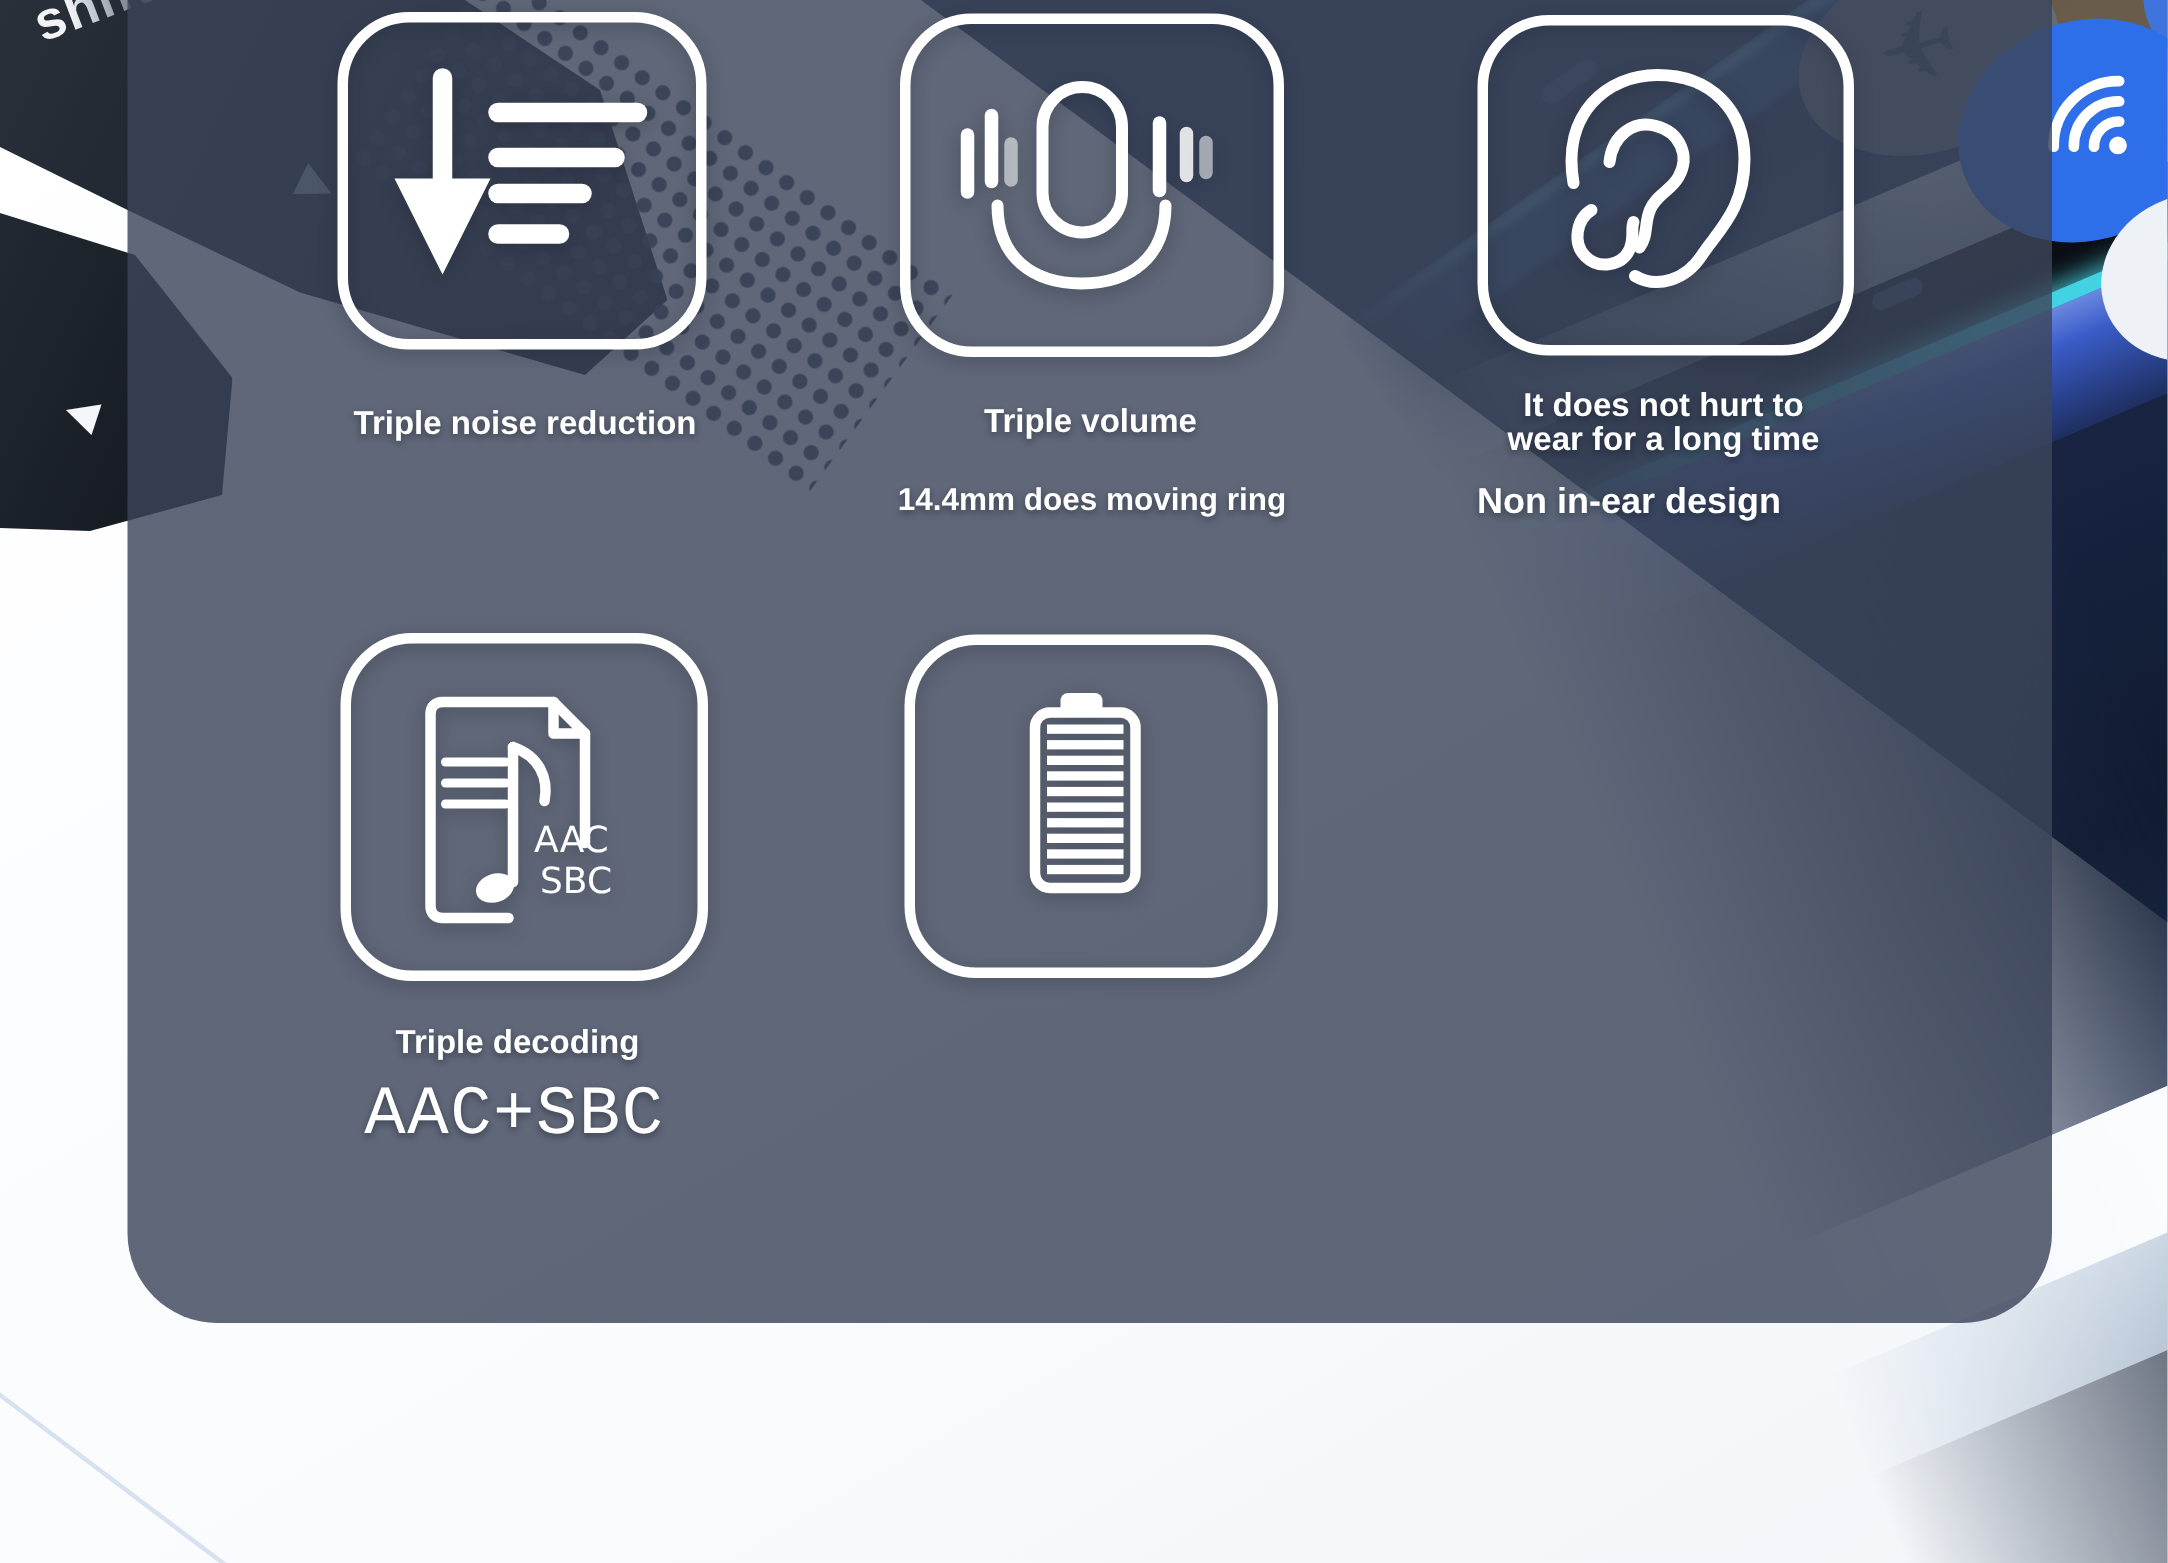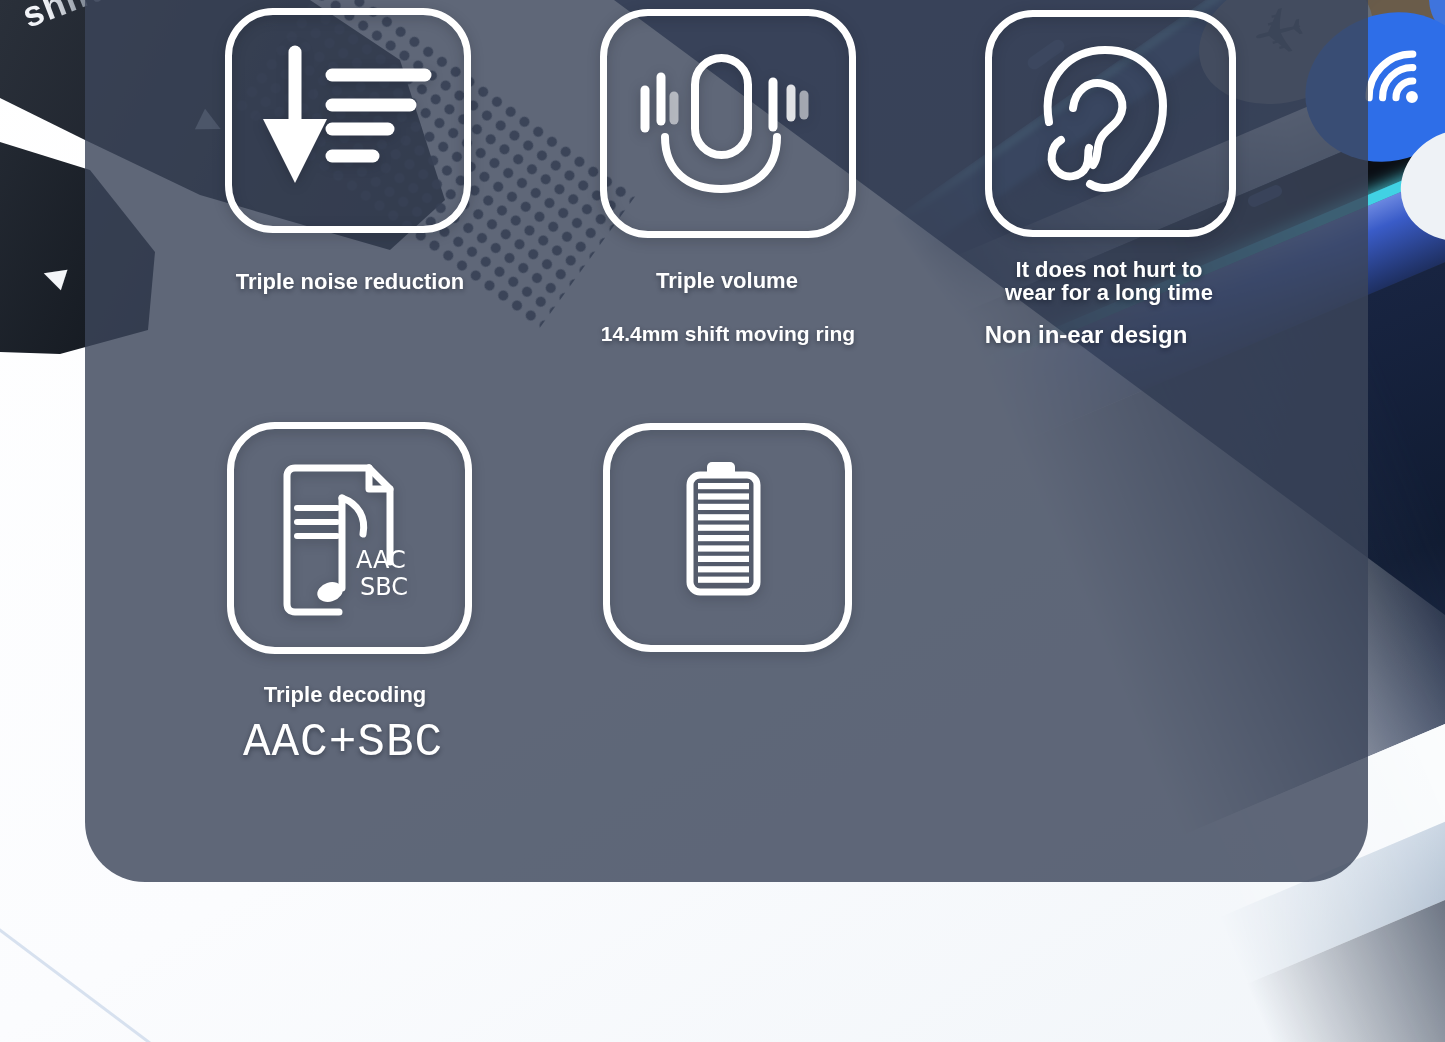--- a/index.html
+++ b/index.html
@@ -181,21 +181,21 @@
         <line x1="38" y1="74" x2="38" y2="112"></line>
         <line x1="54" y1="61" x2="54" y2="105"></line>
         <line x1="67" y1="80" x2="67" y2="104" opacity="0.55"></line>
         <line x1="166" y1="66" x2="166" y2="111"></line>
         <line x1="184" y1="73" x2="184" y2="101" opacity="0.85"></line>
         <line x1="197" y1="79" x2="197" y2="99" opacity="0.55"></line>
       </g>
     </svg>
   </div>
   <div class="abs ftext title" style="left:607px;top:269px;width:240px;">Triple volume</div>
-  <div class="abs ftext subtitle" style="left:578px;top:323px;width:300px;">14.4mm shift moving ring</div>
+  <div class="abs ftext subtitle" style="left:578px;top:323px;width:300px;">14.4mm does moving ring</div>
 
   <div class="abs icon-box" style="left:985px;top:10px;width:237px;height:213px;">
     <svg width="223" height="199" viewBox="0 0 223 199">
       <g stroke="#ffffff" stroke-width="8" stroke-linecap="round" fill="none">
         <path d="M 57 105 C 49 59 79 33 113 33 C 149 33 171 57 171 89 C 171 123 153 137 142 154 C 132 169 113 176 98 167"></path>
         <path d="M 81 91 C 83 73 97 63 112 67 C 128 71 135 87 127 101 C 122 110 112 113 108 123 C 104 132 107 140 101 148"></path>
         <path d="M 69 123 C 59 129 56 145 65 154 C 74 163 89 160 94 150 C 98 142 95 136 97 131"></path>
       </g>
     </svg>
   </div>

